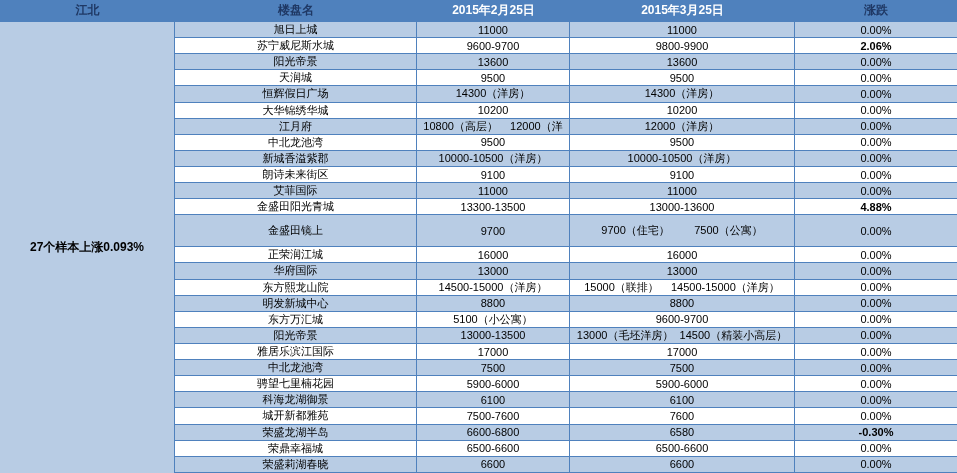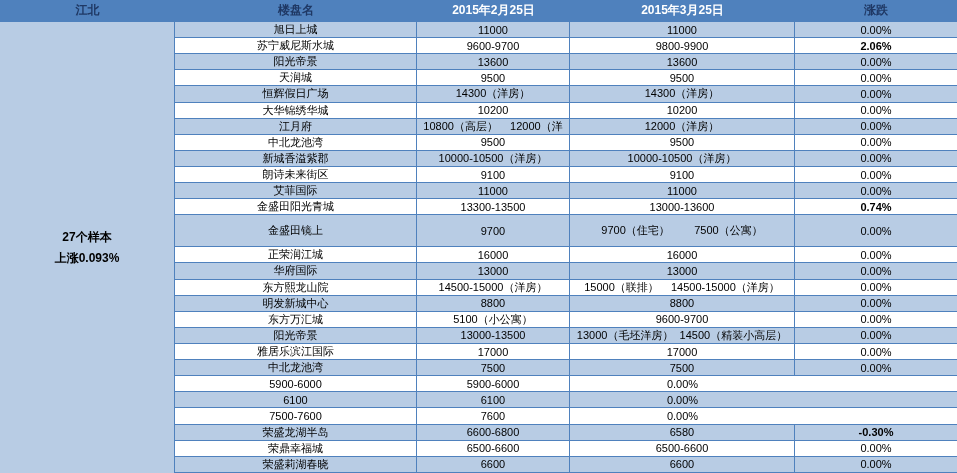--- a/index.html
+++ b/index.html
@@ -33,21 +33,21 @@
   
   .body-wrap {
     position: absolute; top: 22px; left: 0;
     width: 957px; height: 451px;
     display: flex;
   }
   .summary-cell {
     width: 175px; height: 100%;
     background: var(--alt-row-bg);
     border-right: 1px solid var(--border-col);
-    display: flex; flex-direction: column;
+    display: flex; flex-direction: row;
     align-items: center; justify-content: center;
     font-size: 12px; font-weight: bold; color: #000;
     line-height: 1.7;
   }
   .rows {
     width: 782px; height: 100%;
     display: flex; flex-direction: column;
   }
   .row {
     display: grid;
@@ -149,21 +149,21 @@
         <div class="row alt">
           <div class="cell">艾菲国际</div>
           <div class="cell">11000</div>
           <div class="cell">11000</div>
           <div class="cell">0.00%</div>
         </div>
         <div class="row">
           <div class="cell">金盛田阳光青城</div>
           <div class="cell">13300-13500</div>
           <div class="cell">13000-13600</div>
-          <div class="cell boldpct">0.74%</div>
+          <div class="cell boldpct">4.88%</div>
         </div>
         <div class="row alt tall">
           <div class="cell">金盛田镜上</div>
           <div class="cell">9700</div>
           <div class="cell">9700（住宅）        7500（公寓）</div>
           <div class="cell">0.00%</div>
         </div>
         <div class="row">
           <div class="cell">正荣润江城</div>
           <div class="cell">16000</div>
@@ -206,30 +206,33 @@
           <div class="cell">17000</div>
           <div class="cell">0.00%</div>
         </div>
         <div class="row alt">
           <div class="cell">中北龙池湾</div>
           <div class="cell">7500</div>
           <div class="cell">7500</div>
           <div class="cell">0.00%</div>
         </div>
         <div class="row">
+          <div class="cell">骋望七里楠花园</div>
           <div class="cell">5900-6000</div>
           <div class="cell">5900-6000</div>
           <div class="cell">0.00%</div>
         </div>
         <div class="row alt">
+          <div class="cell">科海龙湖御景</div>
           <div class="cell">6100</div>
           <div class="cell">6100</div>
           <div class="cell">0.00%</div>
         </div>
         <div class="row">
+          <div class="cell">城开新都雅苑</div>
           <div class="cell">7500-7600</div>
           <div class="cell">7600</div>
           <div class="cell">0.00%</div>
         </div>
         <div class="row alt">
           <div class="cell">荣盛龙湖半岛</div>
           <div class="cell">6600-6800</div>
           <div class="cell">6580</div>
           <div class="cell boldpct">-0.30%</div>
         </div>

